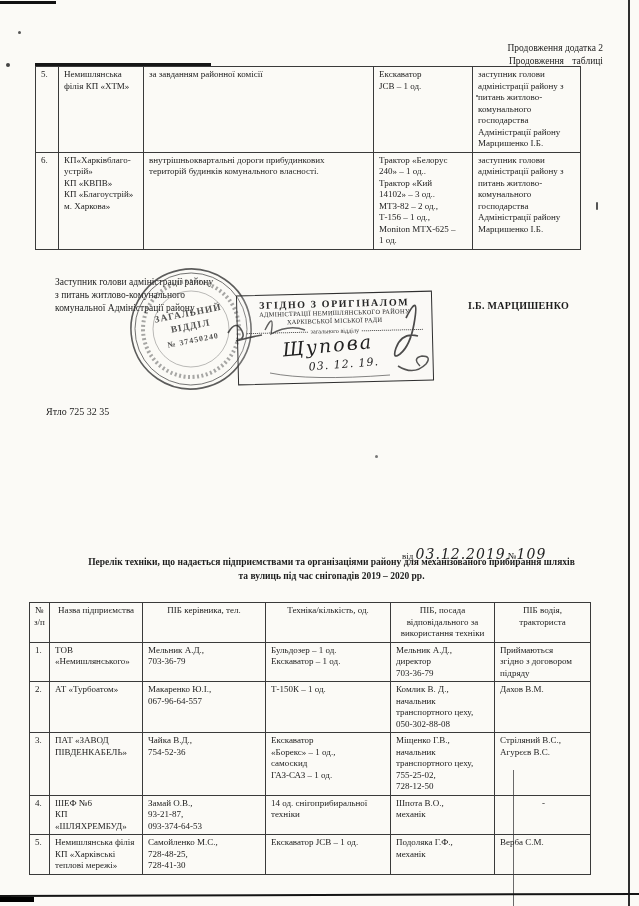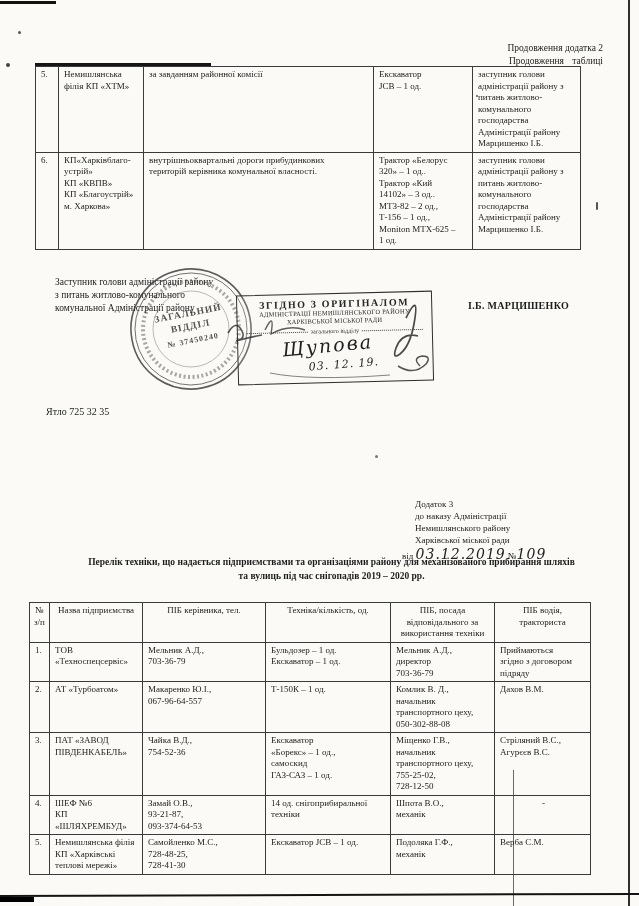--- a/index.html
+++ b/index.html
@@ -103,23 +103,23 @@
 Марцишенко І.Б.</td>
         </tr>
         <tr>
           <td>6.</td>
           <td>КП«Харківблаго-
 устрій»
 КП «КВПВ»
 КП «Благоустрій»
 м. Харкова»</td>
           <td>внутрішньоквартальні дороги прибудинкових
-територій керівника комунальної власності.</td>
+територій будинків комунального власності.</td>
           <td>Трактор «Белорус
-320» – 1 од..
+240» – 1 од..
 Трактор «Кий
 14102» – 3 од..
 МТЗ-82 – 2 од.,
 Т-156 – 1 од.,
 Moniton МТХ-625 –
 1 од.</td>
           <td>заступник голови
 адміністрації району з
 питань житлово-
 комунального
@@ -162,24 +162,20 @@
   </div>
 
   <svg class="flourish" width="250" height="120" viewBox="0 0 250 120">
     <path d="M18,55 q8,-14 14,-2 q4,8 -6,10 q14,-4 26,-6" fill="none" stroke="#2b2b2b" stroke-width="1.6" opacity="0.8"></path>
     <path d="M55,52 q10,-20 6,4 q18,-10 34,-4" fill="none" stroke="#2b2b2b" stroke-width="1.4" opacity="0.75"></path>
     <path d="M196,40 q14,-28 8,6 q-4,22 -14,30 q-8,6 -4,-6 q6,-16 22,-12" fill="none" stroke="#2b2b2b" stroke-width="1.7" opacity="0.85"></path>
     <path d="M188,88 q16,10 28,-2 q6,-8 -4,-8 q-10,2 -2,10" fill="none" stroke="#2b2b2b" stroke-width="1.5" opacity="0.8"></path>
     <path d="M60,95 q40,8 120,2" fill="none" stroke="#333" stroke-width="1" opacity="0.6"></path>
   </svg>
 
-  <div class="annex-ref">Додаток 3
-до наказу Адміністрації
-Немишлянського району
-Харківської міської ради</div>
   <div class="annex-from">
     <span>від</span>
     <span class="hand">03.12.2019</span>
     <span>№</span><span class="hand">109</span>
   </div>
 
   <div class="annex-title">Перелік техніки, що надається підприємствами та організаціями району для механізованого прибирання шляхів
 та вулиць під час снігопадів 2019 – 2020 рр.</div>
 
   <table class="t2">
@@ -202,21 +198,21 @@
 відповідального за
 використання техніки</th>
           <th>ПІБ водія,
 тракториста</th>
         </tr>
       </thead>
     <tbody>
         <tr>
           <td>1.</td>
           <td>ТОВ
-«Техноспецсервіс»</td>
+«Немишлянського»</td>
           <td>Мельник А.Д.,
 703-36-79</td>
           <td>Бульдозер – 1 од.
 Екскаватор – 1 од.</td>
           <td>Мельник А.Д.,
 директор
 703-36-79</td>
           <td>Приймаються
 згідно з договором
 підряду</td>

